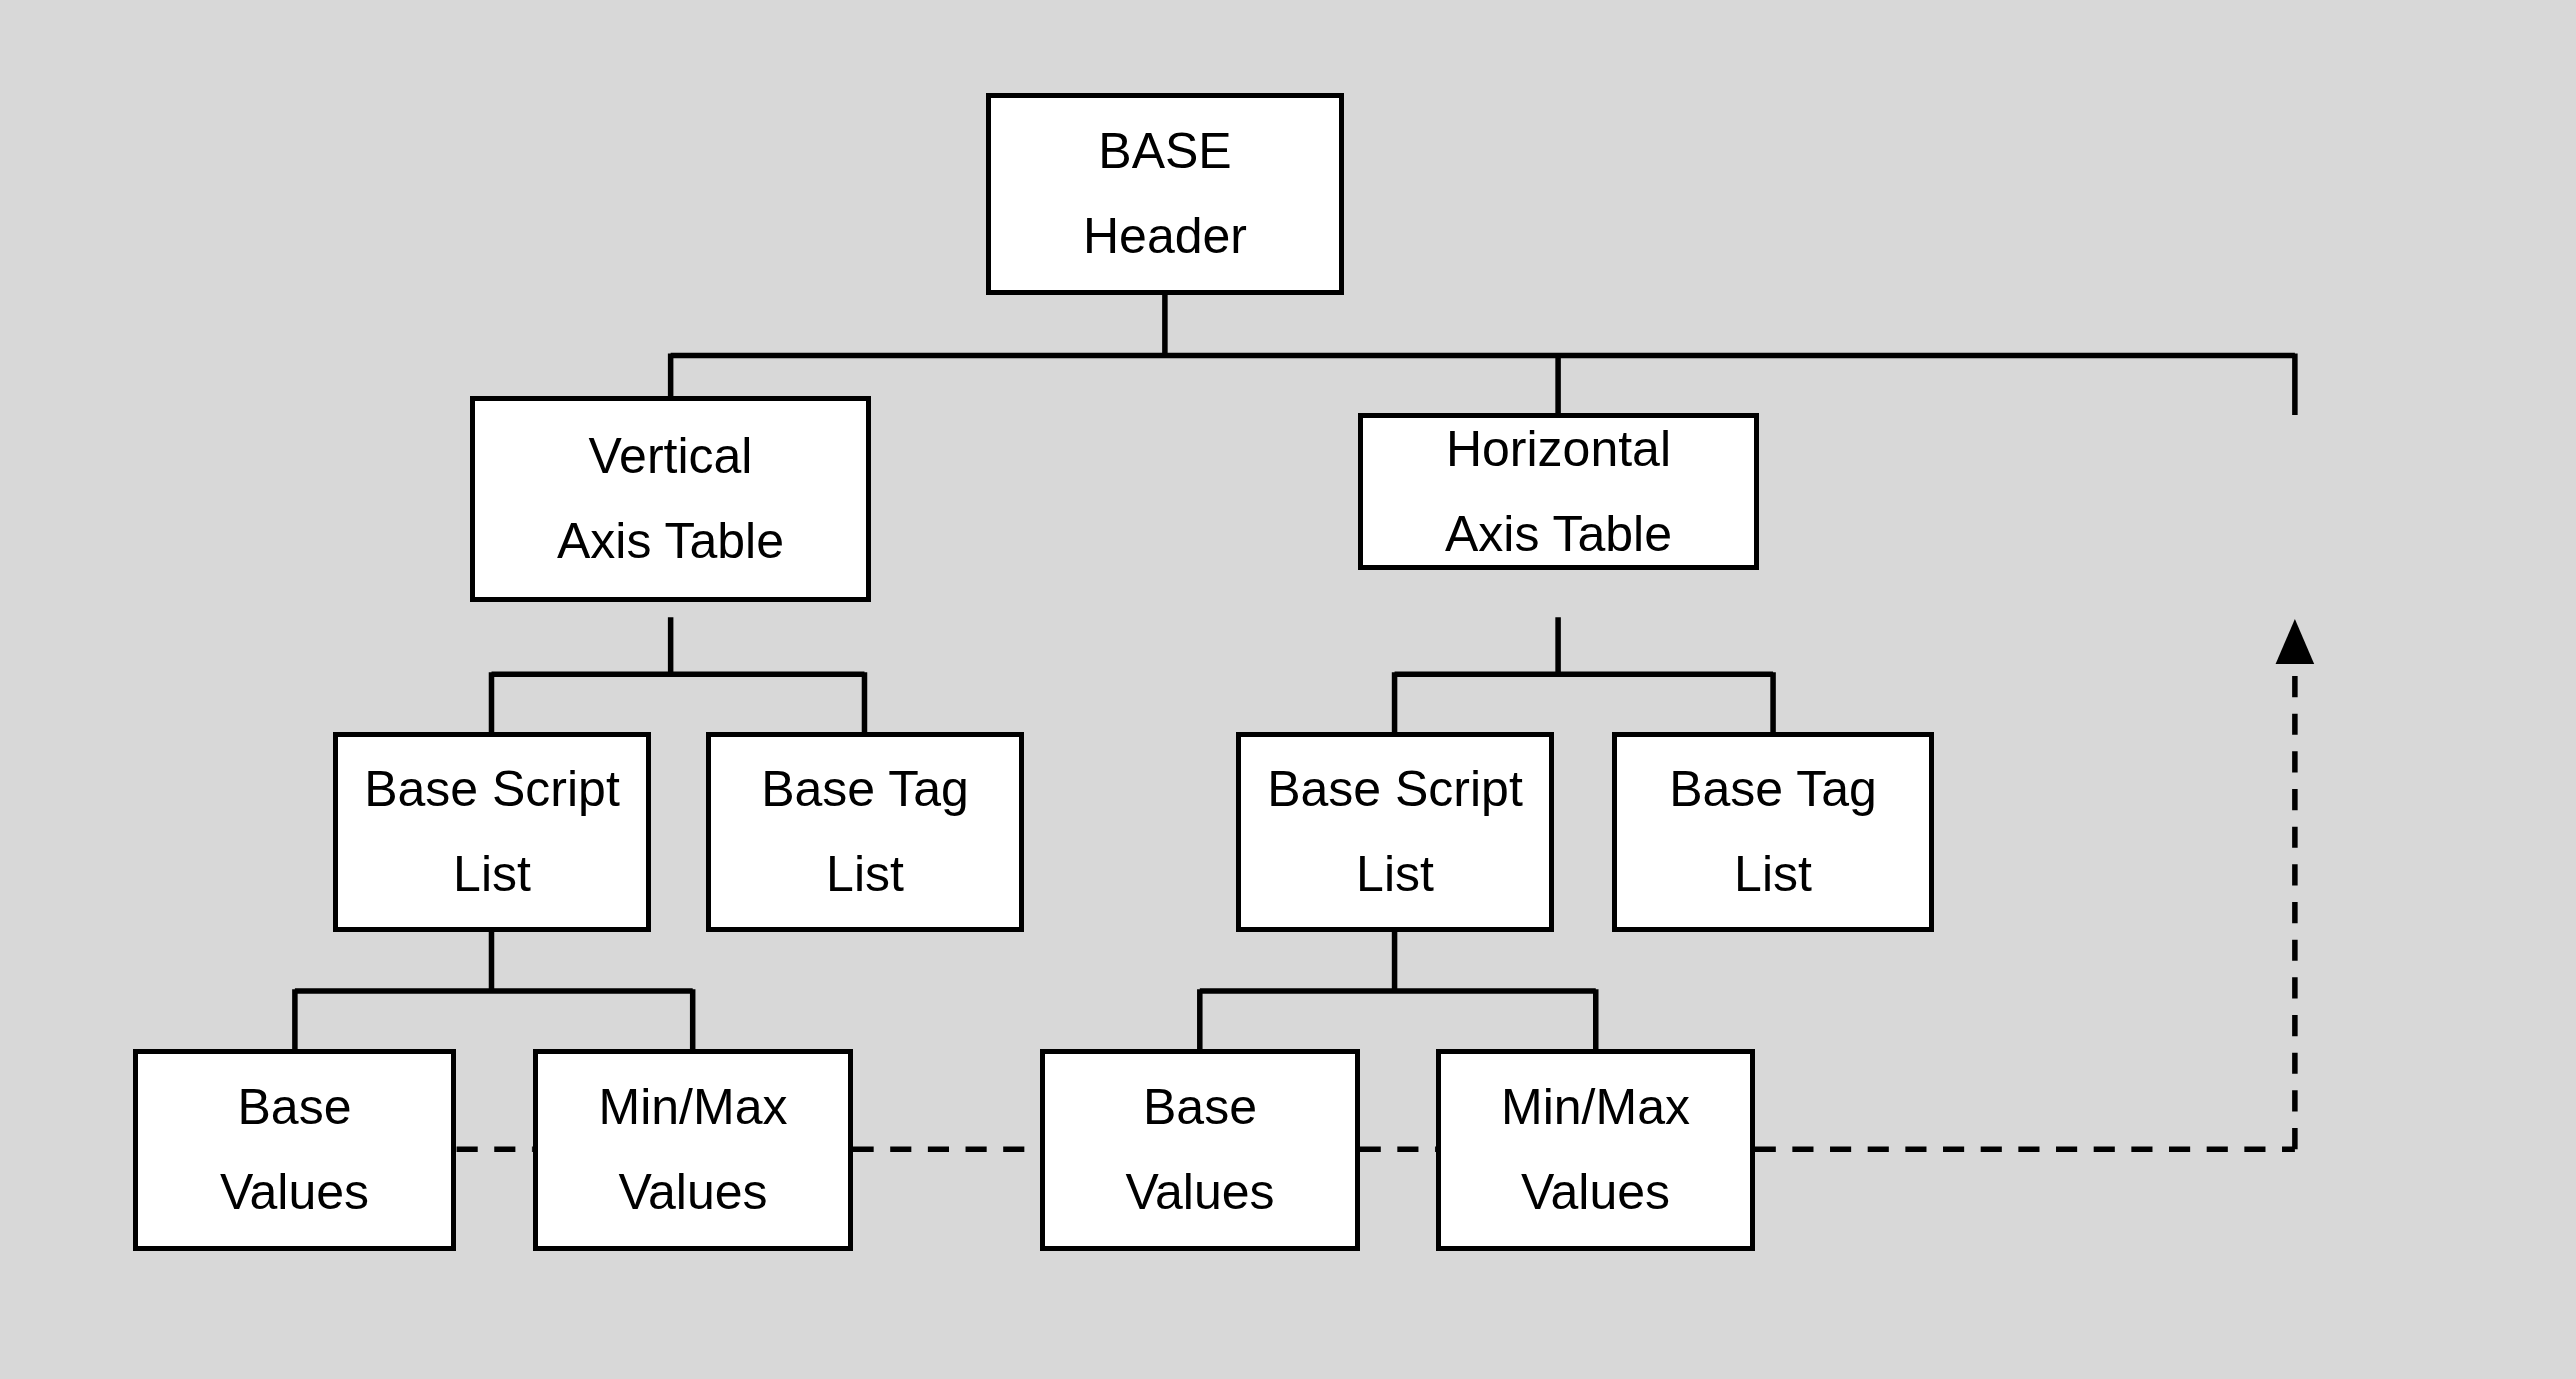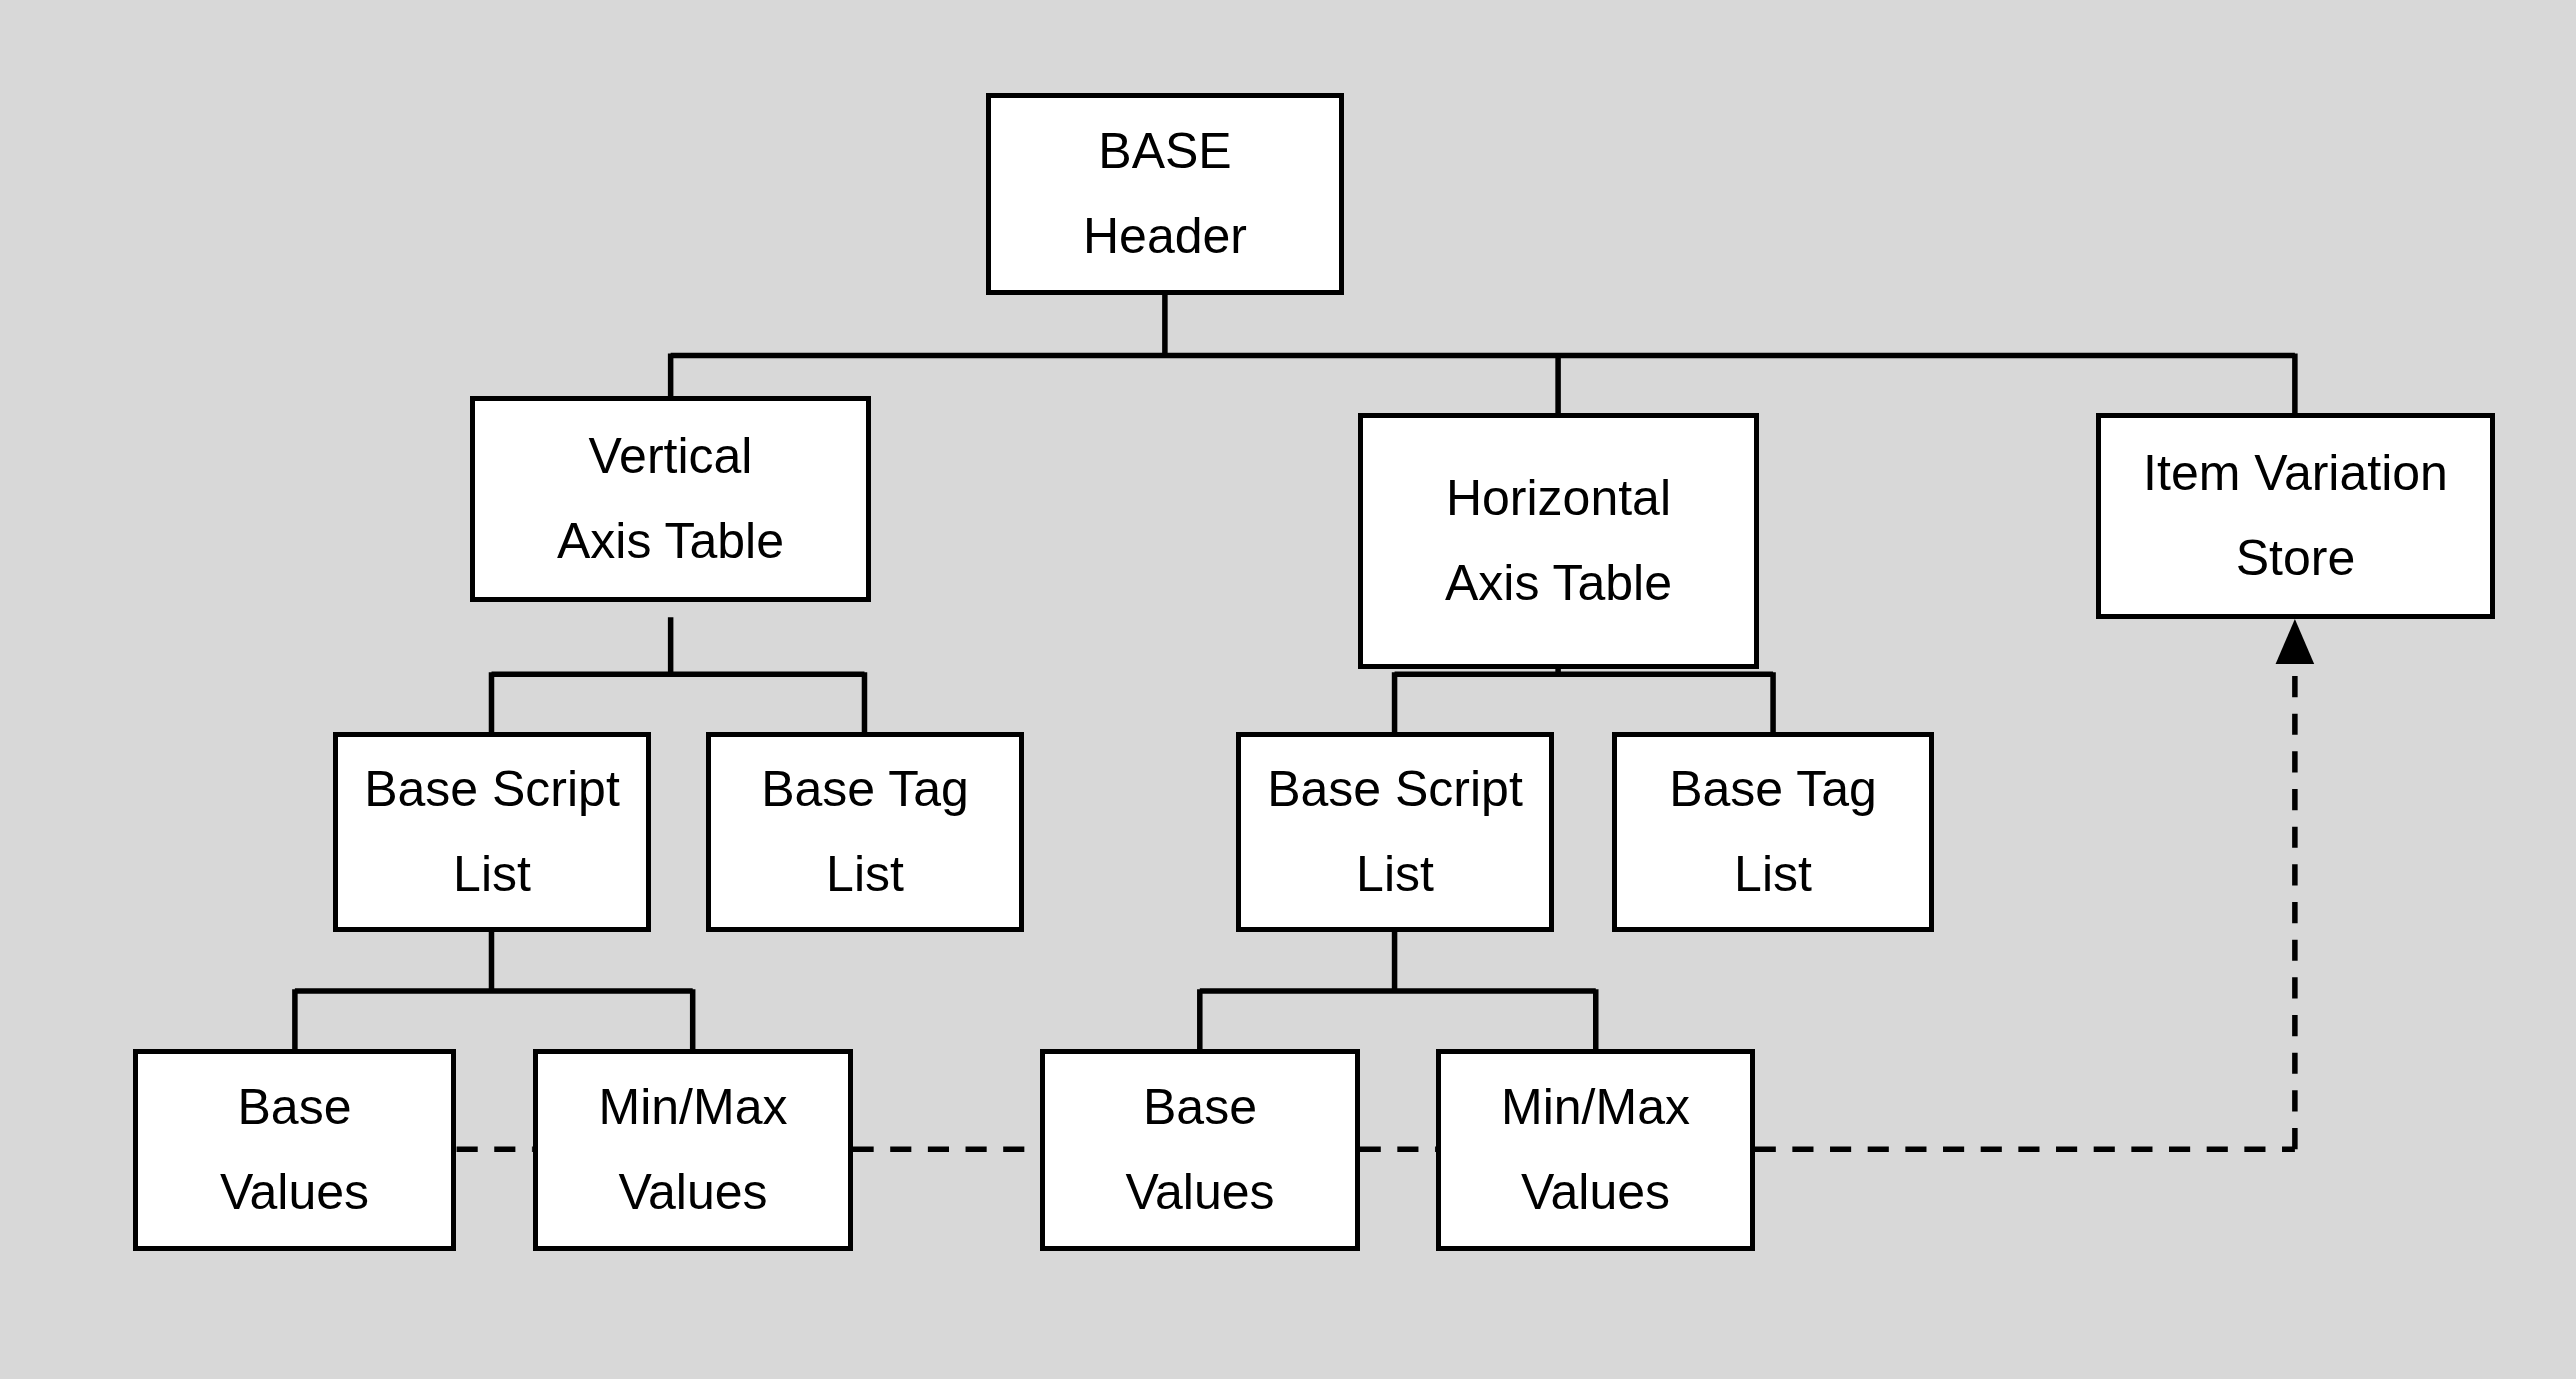--- a/index.html
+++ b/index.html
@@ -57,29 +57,25 @@
   <div class="node" style="left:986px;top:73px;width:358px;height:202px;">
     <span class="label">BASE
 Header</span>
   </div>
 
   <div class="node" style="left:470px;top:376px;width:401px;height:206px;">
     <span class="label">Vertical
 Axis Table</span>
   </div>
 
-  <div class="node" style="left:1358px;top:393px;width:401px;height:256px;">
+  <div class="node" style="left:1358px;top:393px;width:401px;height:157px;">
     <span class="label">Horizontal
 Axis Table</span>
   </div>
 
-  <div class="node" style="left:2096px;top:393px;width:399px;height:206px;">
-    <span class="label">Item Variation
-Store</span>
-  </div>
 
   <div class="node" style="left:333px;top:712px;width:318px;height:200px;">
     <span class="label">Base Script
 List</span>
   </div>
 
   <div class="node" style="left:706px;top:712px;width:318px;height:200px;">
     <span class="label">Base Tag
 List</span>
   </div>

